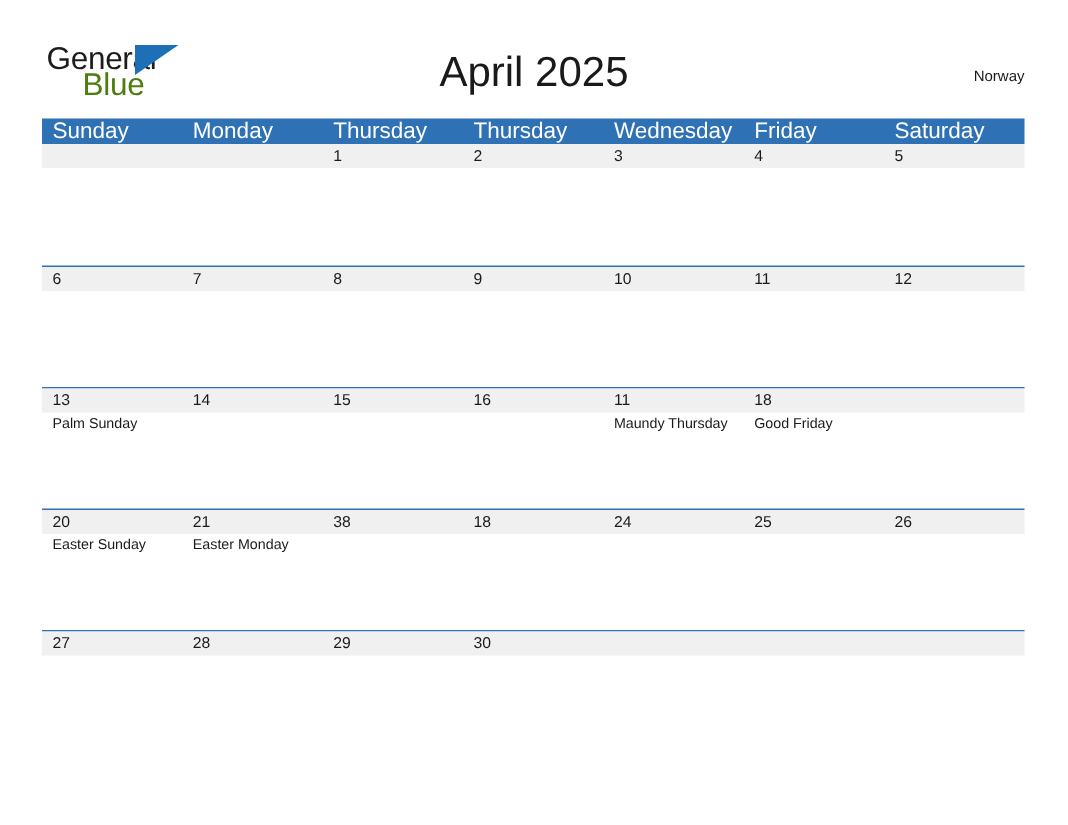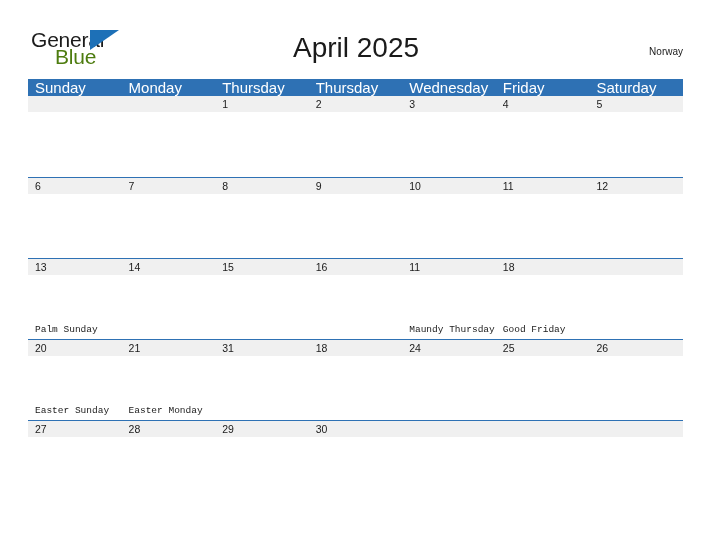--- a/index.html
+++ b/index.html
@@ -151,24 +151,23 @@
   }
   .day-events {
     position: relative;
     z-index: 2;
     padding-top: 2px;
   }
   .event {
     font-size: 9.5px;
     line-height: 12px;
     color: #1a1a1a;
-    font-family: Liberation Mono, monospace;
+    font-family: Liberation Sans, sans-serif;
     white-space: nowrap;
     display: block;
-    margin-top: 47px;
   }
   .empty-cell {
     flex: 0 0 93.57px;
     width: 93.57px;
   }
 </style>
 </head>
 <body>
 
 <div class="topbar">
@@ -300,21 +299,21 @@
               <span class="event">Easter Sunday</span>
             </div>
           </div>
           <div class="day-cell">
             <span class="day-number">21</span>
             <div class="day-events">
               <span class="event">Easter Monday</span>
             </div>
           </div>
           <div class="day-cell">
-            <span class="day-number">31</span>
+            <span class="day-number">38</span>
             <div class="day-events"></div>
           </div>
           <div class="day-cell">
             <span class="day-number">18</span>
             <div class="day-events"></div>
           </div>
           <div class="day-cell">
             <span class="day-number">24</span>
             <div class="day-events"></div>
           </div>

